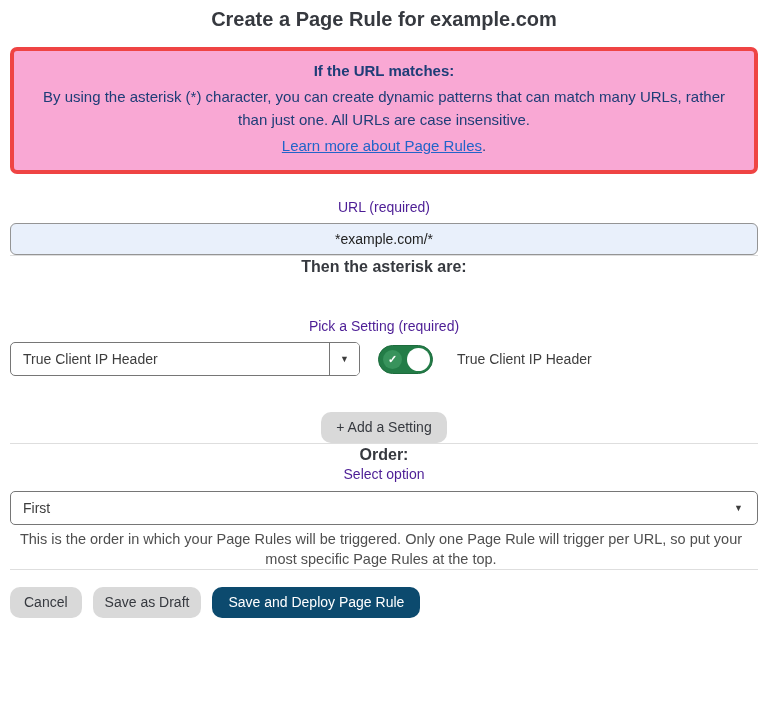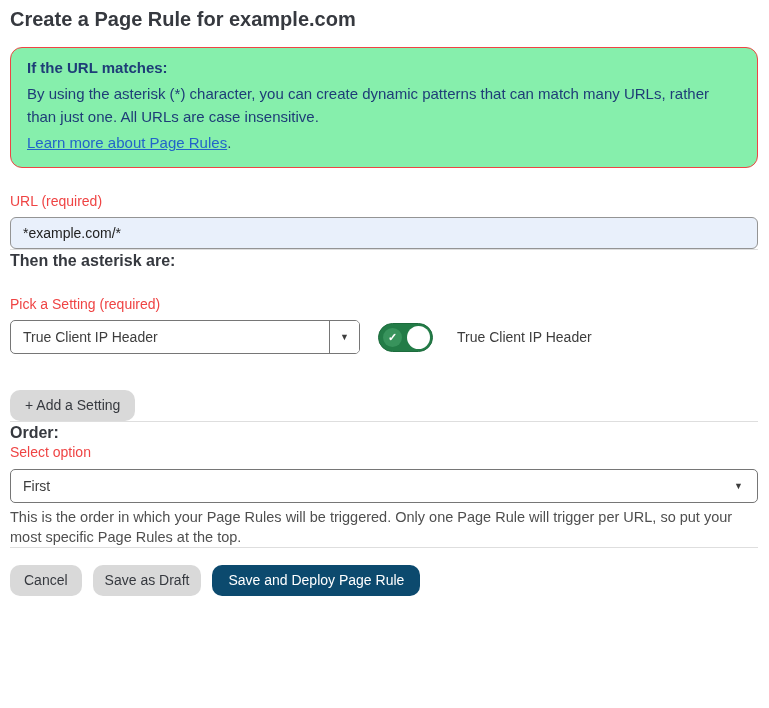--- a/index.html
+++ b/index.html
@@ -1,15 +1,15 @@
 <!DOCTYPE html>
 <html><head>
 <meta charset="utf-8">
 <style>
-  * { box-sizing: border-box; }
+  * { box-sizing: border-box; text-align: center; }
   html, body { margin: 0; padding: 0; }
   body {
     width: 769px;
     height: 708px;
     background: #ffffff;
     font-family: "Liberation Sans", sans-serif;
     color: #36393f;
     overflow: hidden;
   }
   .page { padding: 6px 11px 0 10px; }
@@ -18,23 +18,23 @@
     margin: 0;
     font-size: 20px;
     line-height: 26px;
     font-weight: 700;
     color: #36393f;
   }
 
   
   .info-box {
     margin-top: 15px;
-    background: #86efac;
-    border: 1px solid #ef4444;
-    border-radius: 12px;
+    background: #f9a8d4;
+    border: 4px solid #ef4444;
+    border-radius: 7px;
     padding: 11px 16px 13px 16px;
     color: #1e3d77;
   }
   .info-heading {
     margin: 0 0 6px 0;
     font-size: 15px;
     font-weight: 700;
   }
   .info-body {
     margin: 0;
@@ -50,21 +50,21 @@
   .info-link-line a {
     color: #2264c9;
     text-decoration: underline;
     cursor: pointer;
   }
 
   .field-label {
     display: block;
     font-size: 14px;
     line-height: 18px;
-    color: #ef4444;
+    color: #4c1d95;
   }
   .lbl-url { margin-top: 24px; }
 
   .url-input {
     display: block;
     margin-top: 7px;
     width: 748px;
     height: 32px;
     background: #e9f0fb;
     border: 1px solid #949494;
@@ -87,21 +87,21 @@
 
   h2.section-heading {
     margin: 0;
     font-size: 16px;
     line-height: 21px;
     font-weight: 700;
     color: #36393f;
   }
   .h-settings { margin-top: 24px; }
   .h-order { margin-top: 22px; }
-  .lbl-pick { margin-top: 24px; }
+  .lbl-pick { margin-top: 40px; }
   .lbl-order { }
 
   
   .setting-row {
     margin-top: 7px;
     display: flex;
     align-items: center;
   }
   .select {
     display: flex;

